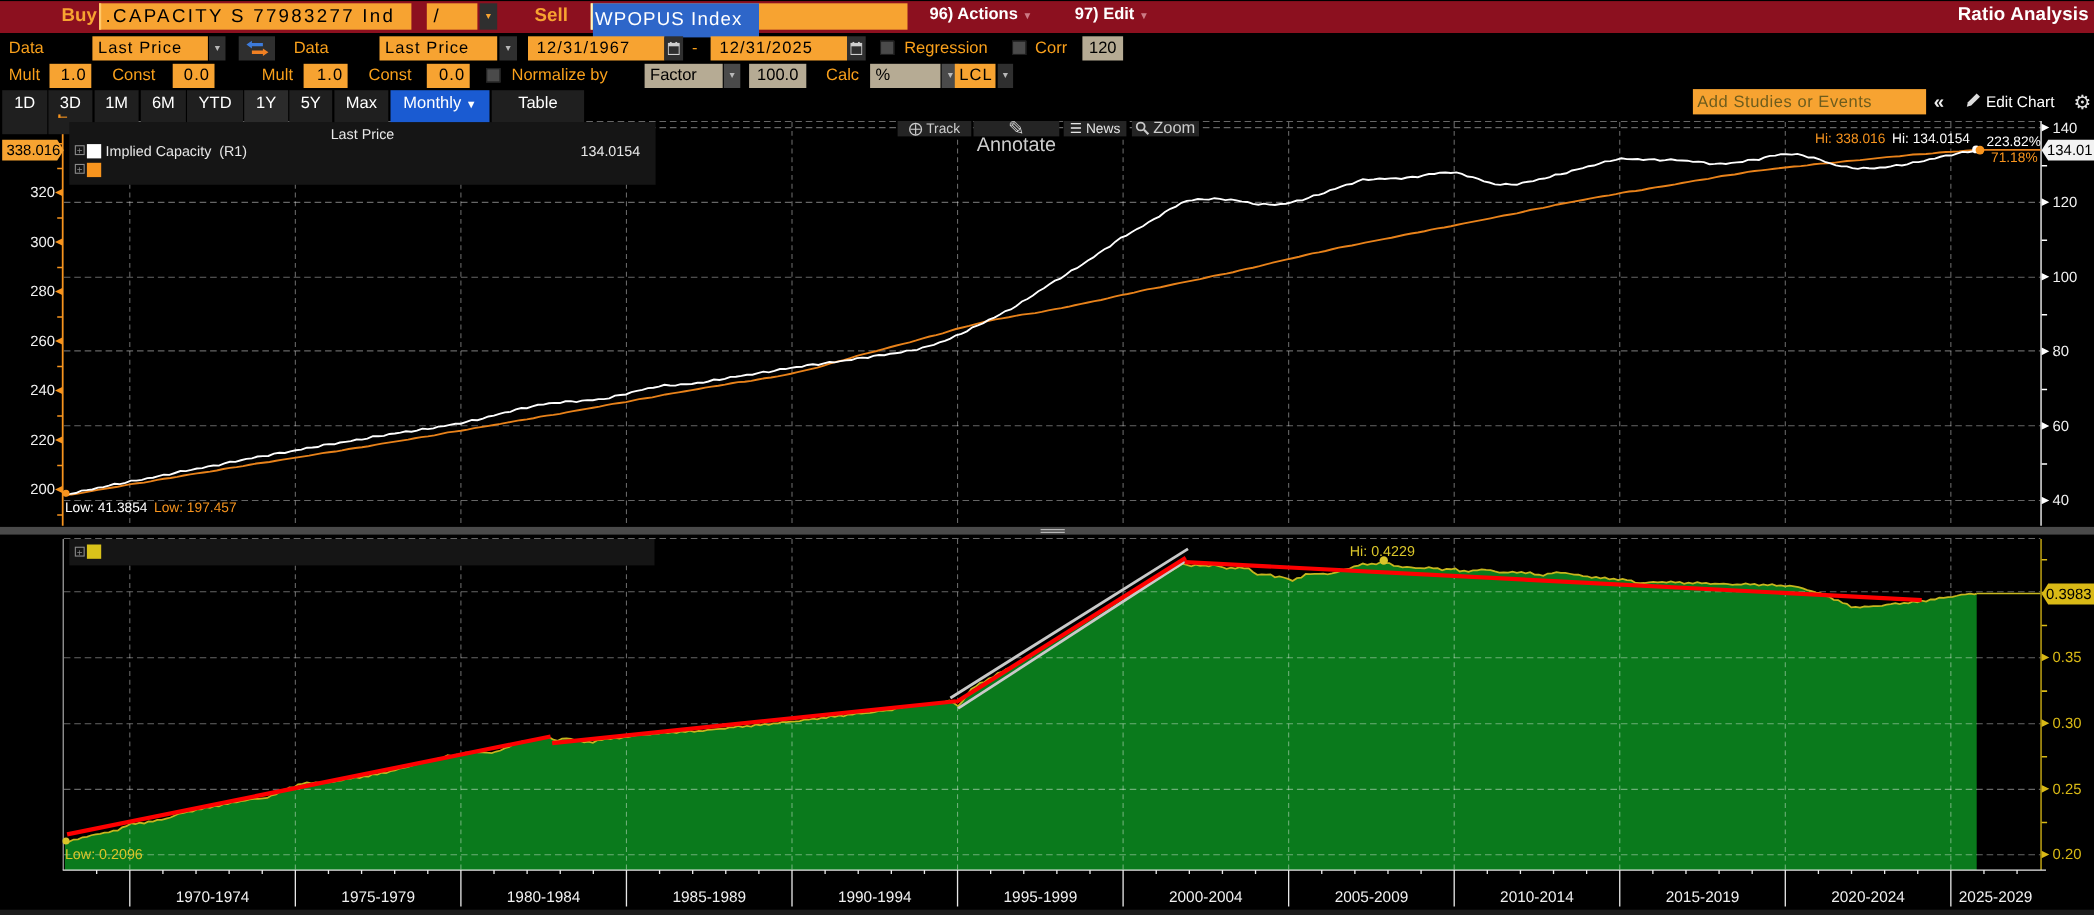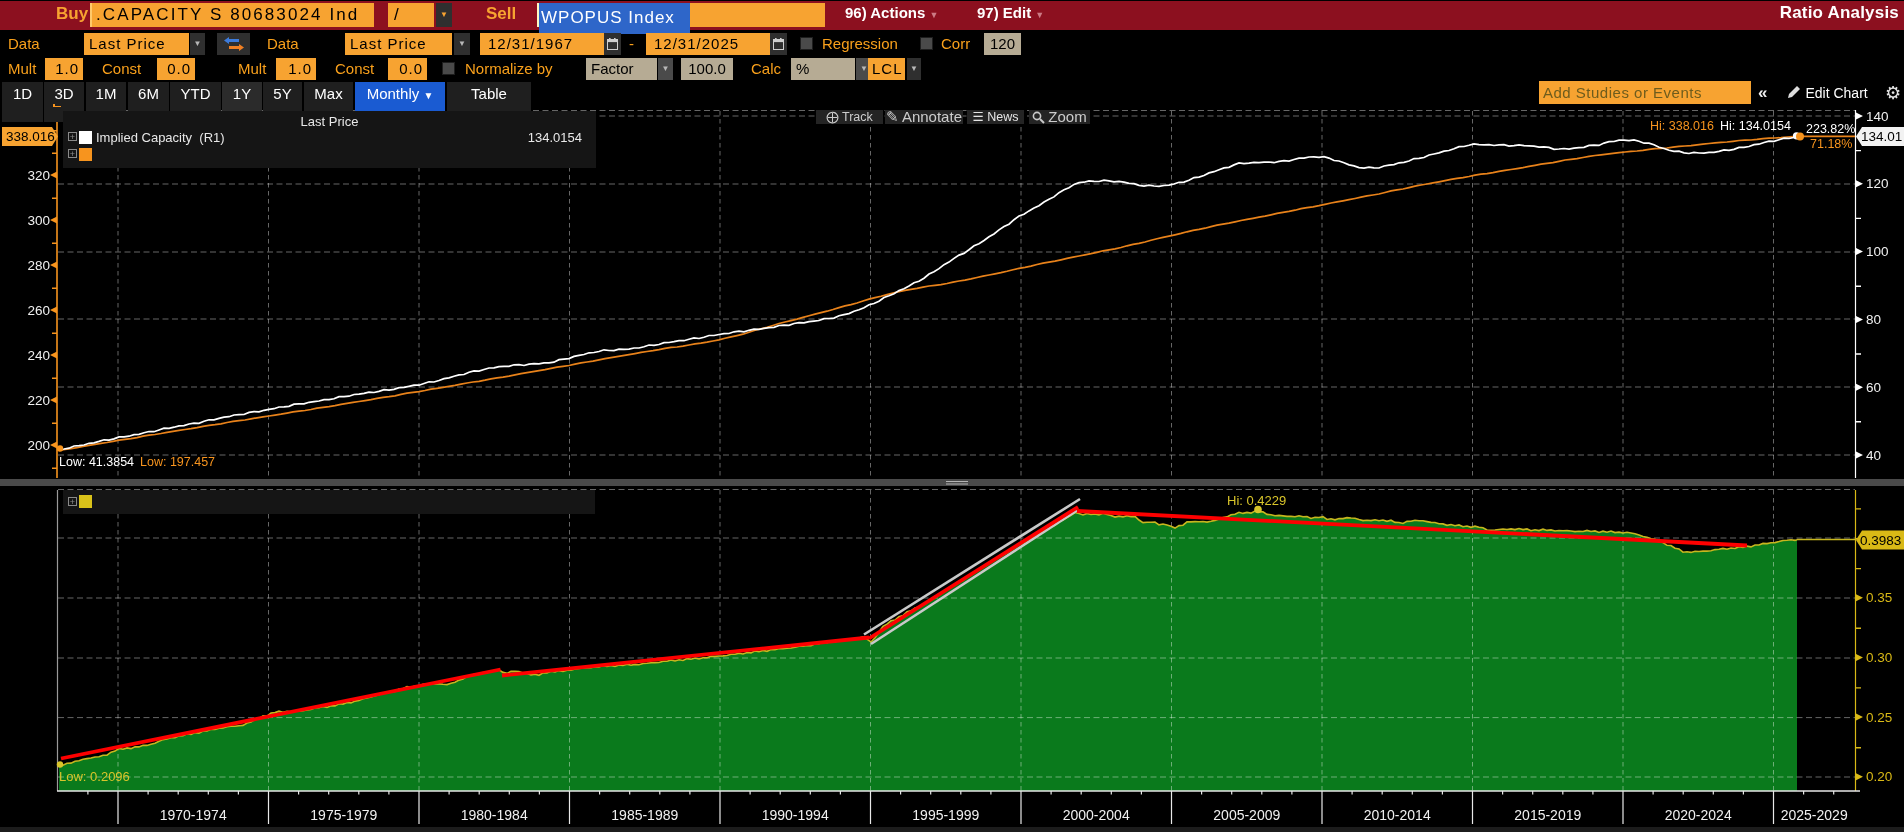--- a/index.html
+++ b/index.html
@@ -86,21 +86,21 @@
     <path d="M1797 539.5H1855" stroke="#c7b61e" stroke-width="1.4"></path>
     <circle cx="1796.5" cy="135.8" r="3.6" fill="#ffffff"></circle>
     <circle cx="1800" cy="136.4" r="4" fill="#f7941e"></circle>
     <circle cx="60" cy="448.5" r="3.2" fill="#f7941e"></circle>
     <circle cx="60" cy="764.5" r="3.2" fill="#d9c52a"></circle>
     <circle cx="1258" cy="509.5" r="3.8" fill="#d9c52a"></circle>
   </svg>
 
 <div class="abs" style="left:0px;top:1px;width:1904px;height:29px;background:#8c101f;"></div>
 <div class="abs" style="left:56px;top:4px;color:#f7a331;font-size:17px;font-weight:600;">Buy</div>
-<div class="abs" style="left:90px;top:3px;width:284px;height:24px;background:#f7a331;border-left:2px solid #ffc96b;color:#000;font-size:17px;line-height:24px;padding-left:4px;letter-spacing:2.1px;">.CAPACITY S 80683024 Ind</div>
+<div class="abs" style="left:90px;top:3px;width:284px;height:24px;background:#f7a331;border-left:2px solid #ffc96b;color:#000;font-size:17px;line-height:24px;padding-left:4px;letter-spacing:2.1px;">.CAPACITY S 77983277 Ind</div>
 <div class="abs" style="left:388px;top:3px;width:46px;height:24px;background:#f7a331;color:#000;font-size:17px;line-height:24px;padding-left:6px;">/</div>
 <div class="abs dbtn" style="left:436px;top:3px;width:16px;height:24px;line-height:24px;color:#f7a331;">▼</div>
 <div class="abs" style="left:486px;top:4px;color:#f7a331;font-size:17px;font-weight:600;">Sell</div>
 <div class="abs" style="left:537px;top:3px;width:288px;height:24px;background:#f7a331;border-left:2px solid #fef9c3;font-size:17px;line-height:24px;letter-spacing:1px;"><span style="background:#2e66c9;color:#fff;padding:3px 0 4px 2px;display:inline-block;width:151px;">WPOPUS Index</span></div>
 <div class="abs" style="left:845px;top:4px;color:#fff;font-size:15px;font-weight:bold;">96) Actions <span style="font-size:9px;color:#cc7b85;">▼</span></div>
 <div class="abs" style="left:977px;top:4px;color:#fff;font-size:15px;font-weight:bold;">97) Edit <span style="font-size:9px;color:#cc7b85;">▼</span></div>
 <div class="abs" style="right:5px;top:3px;color:#fff;font-size:17px;font-weight:bold;letter-spacing:0.2px;">Ratio Analysis</div>
 
 <div class="abs olab" style="left:8px;top:33px;">Data</div>
 <div class="abs obox" style="left:84px;top:33px;width:105px;padding-left:5px;">Last Price</div>
@@ -169,21 +169,21 @@
 <div class="abs" style="left:1758px;top:81px;color:#eee;font-size:17px;font-weight:bold;line-height:23px;">«</div>
 <div class="abs" style="left:1786px;top:81px;height:23px;line-height:23px;">
   <svg width="15" height="15" viewBox="0 0 15 15" style="vertical-align:-2px">
       <path d="M2 13l1-4 8-8 3 3-8 8z" fill="#ddd"></path>
     </svg>
   <span style="color:#fff;font-size:14px;">Edit Chart</span>
 </div>
 <div class="abs" style="left:1885px;top:82px;color:#e3e3e3;font-size:18px;">⚙</div>
 
 <div class="abs" style="left:816px;top:110px;width:67px;height:14px;background:#242424;color:#ccc;font-size:12.5px;line-height:14px;text-align:center;">⨁ Track</div>
-<div class="abs" style="left:885px;top:110px;width:78px;height:14px;background:#242424;color:#ccc;font-size:15px;line-height:14px;text-align:center;">✎ Annotate</div>
+<div class="abs" style="left:885px;top:110px;width:78px;height:14px;background:#242424;color:#ccc;font-size:18px;line-height:14px;text-align:center;">✎ Annotate</div>
 <div class="abs" style="left:967px;top:110px;width:57px;height:14px;background:#242424;color:#e5e5e5;font-size:12.5px;line-height:14px;text-align:center;">☰ News</div>
 <div class="abs" style="left:1029px;top:110px;width:61px;height:14px;background:#242424;color:#ccc;font-size:15px;line-height:14px;text-align:center;"><svg width="13" height="13" viewBox="0 0 13 13" style="vertical-align:-2px;margin-right:3px">
       <circle cx="5" cy="5" r="3.6" fill="none" stroke="#c9c9c9" stroke-width="1.6"></circle>
       <path d="M8 8l4 4" stroke="#c9c9c9" stroke-width="2"></path>
     </svg>Zoom</div>
 
 <div class="abs" style="left:63px;top:111px;width:533px;height:57px;background:#151515;color:#e8e8e8;font-size:13px;">
   <div style="text-align:center;padding-top:3px;">Last Price</div>
   <div style="position:relative;height:17px;line-height:17px;">
     <span style="position:absolute;left:5px;top:3px;width:9px;height:9px;border:1px solid #8a8a8a;color:#8a8a8a;font-size:9px;line-height:8px;text-align:center;">+</span>

